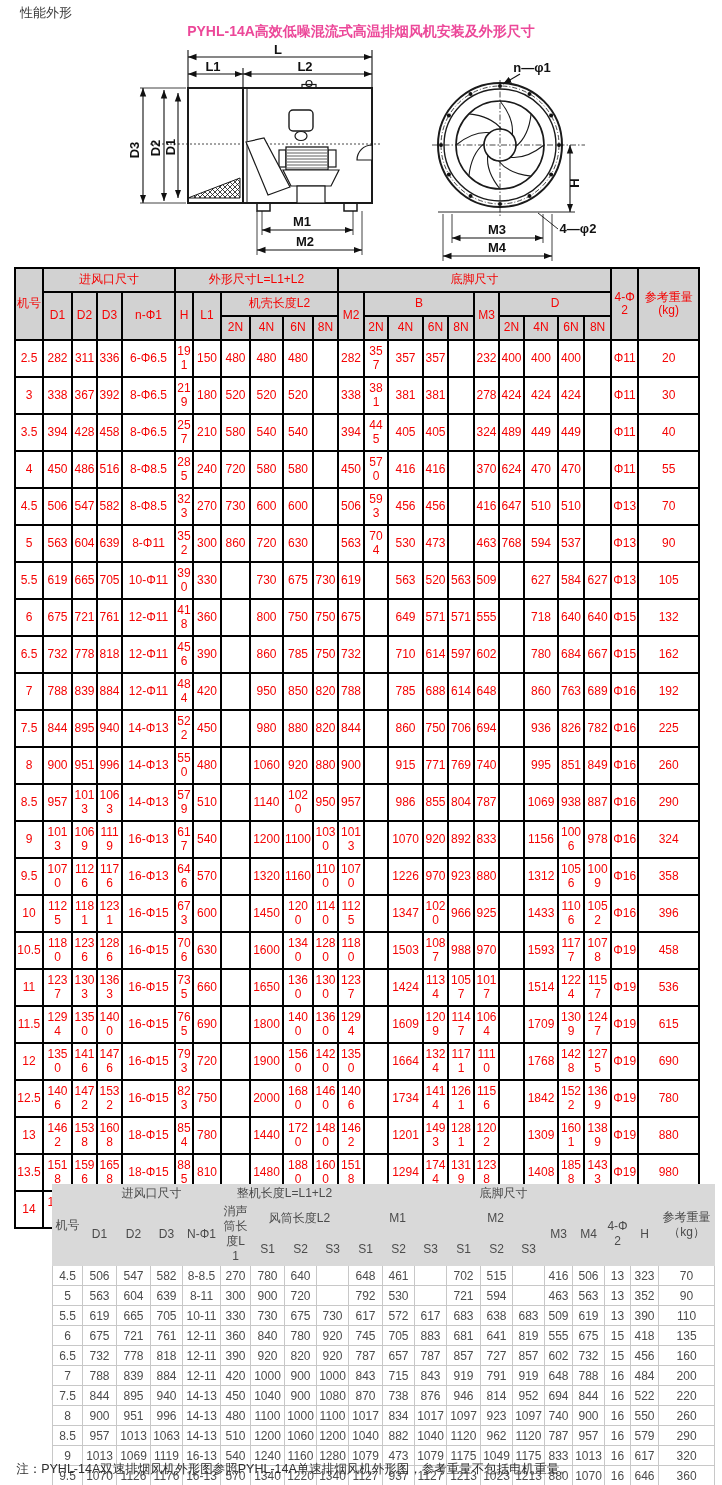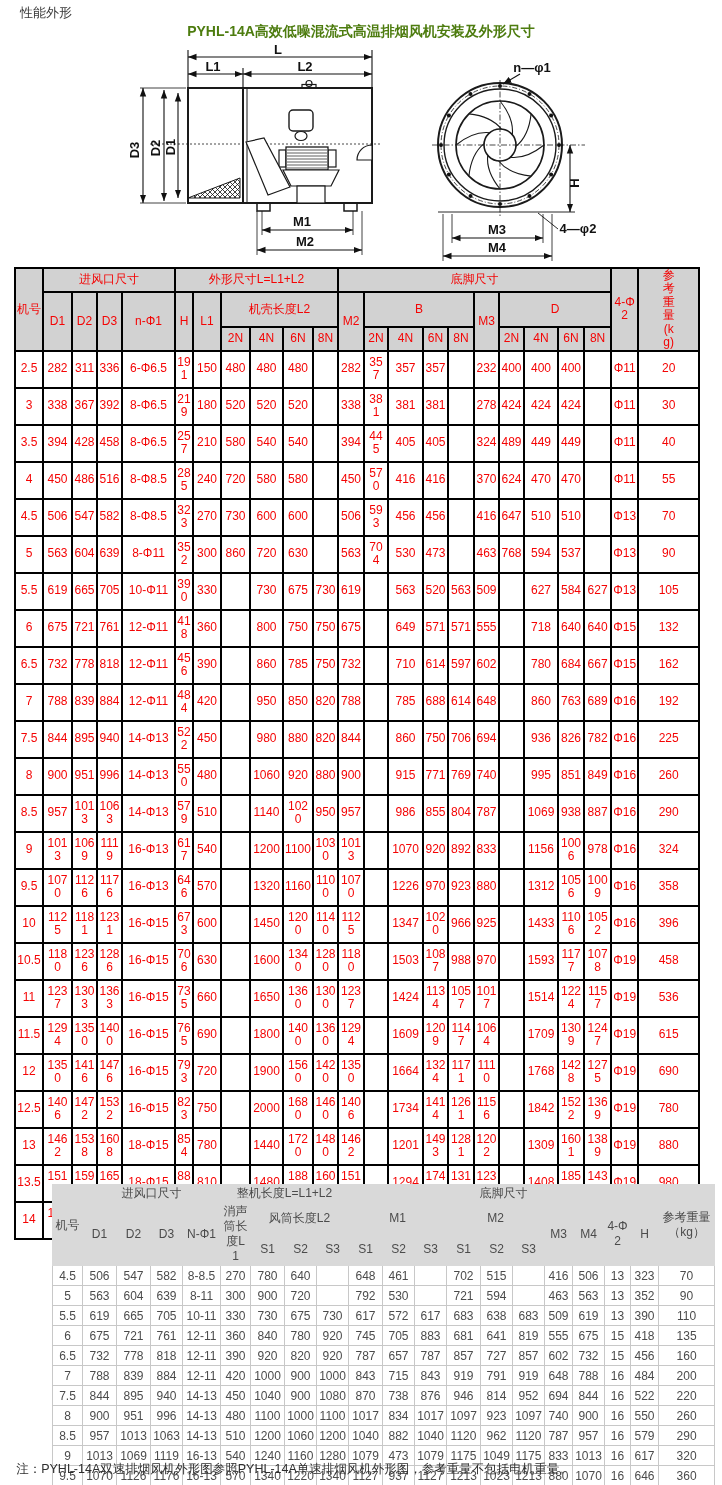--- a/index.html
+++ b/index.html
@@ -1,31 +1,31 @@
 <!DOCTYPE html>
 <html><head>
 <meta charset="utf-8">
 <style>
   html,body{margin:0;padding:0;background:#fff;}
   .page{position:relative;width:722px;height:1485px;background:#fff;overflow:hidden;
         font-family:"Liberation Sans","DejaVu Sans",sans-serif;}
   .top-label{position:absolute;left:5px;top:4px;font-size:13px;color:#3a3a3a;margin-left:15px;}
   .blue-title{position:absolute;left:0;width:722px;text-align:center;font-size:14px;
-        font-weight:bold;color:#4d7c0f;}
+        font-weight:bold;color:#ec4899;}
   #title1{top:23px;}
   #title2{top:1163px;}
   #diagram{position:absolute;left:0;top:42px;}
   
   .t1{position:absolute;left:14px;top:267px;border-collapse:collapse;table-layout:fixed;
       width:684px;font-size:12px;color:#f40404;text-align:center;}
   .t1 th,.t1 td{border:2px solid #000;padding:1px;line-height:1.12;word-break:break-all;
       overflow:hidden;font-weight:normal;}
   .t1 th{background:#d2d2d2;height:20px;}
   .t1 td{height:33px;background:#fff;}
-  .t1 .thw{padding:0 23px;}
+  .t1 .thw{padding:0 5px;}
   
   .t2{position:absolute;left:52px;top:1184px;border-collapse:collapse;table-layout:fixed;
       width:662px;font-size:12px;color:#4b4b4b;text-align:center;}
   .t2 td{border:1px solid #c8c8c8;padding:1px 2px;height:17px;background:#fff;}
   .t2 th{background:#d9d9d9;border:1px solid #d9d9d9;font-weight:normal;
       padding:1px 2px;line-height:1.25;word-break:break-all;}
   .note{position:absolute;left:0;top:1461px;width:588px;text-align:center;
       font-size:12.5px;color:#2e2e2e;}
   svg text{font-family:"Liberation Sans","DejaVu Sans",sans-serif;}
 </style>

